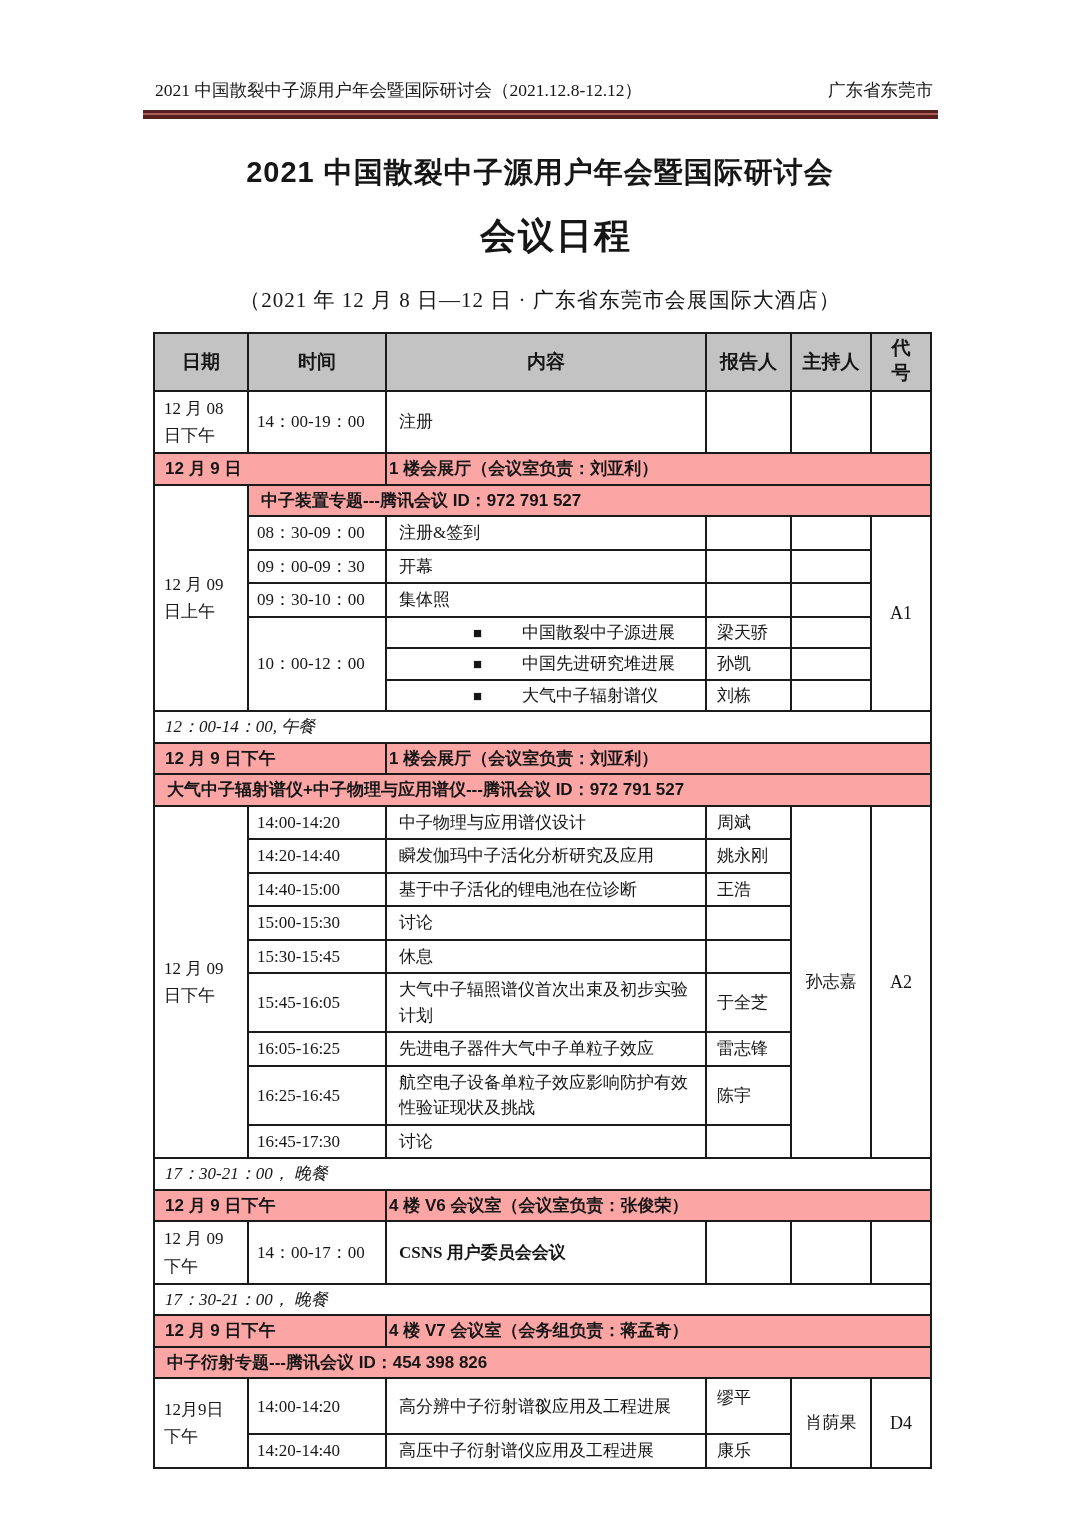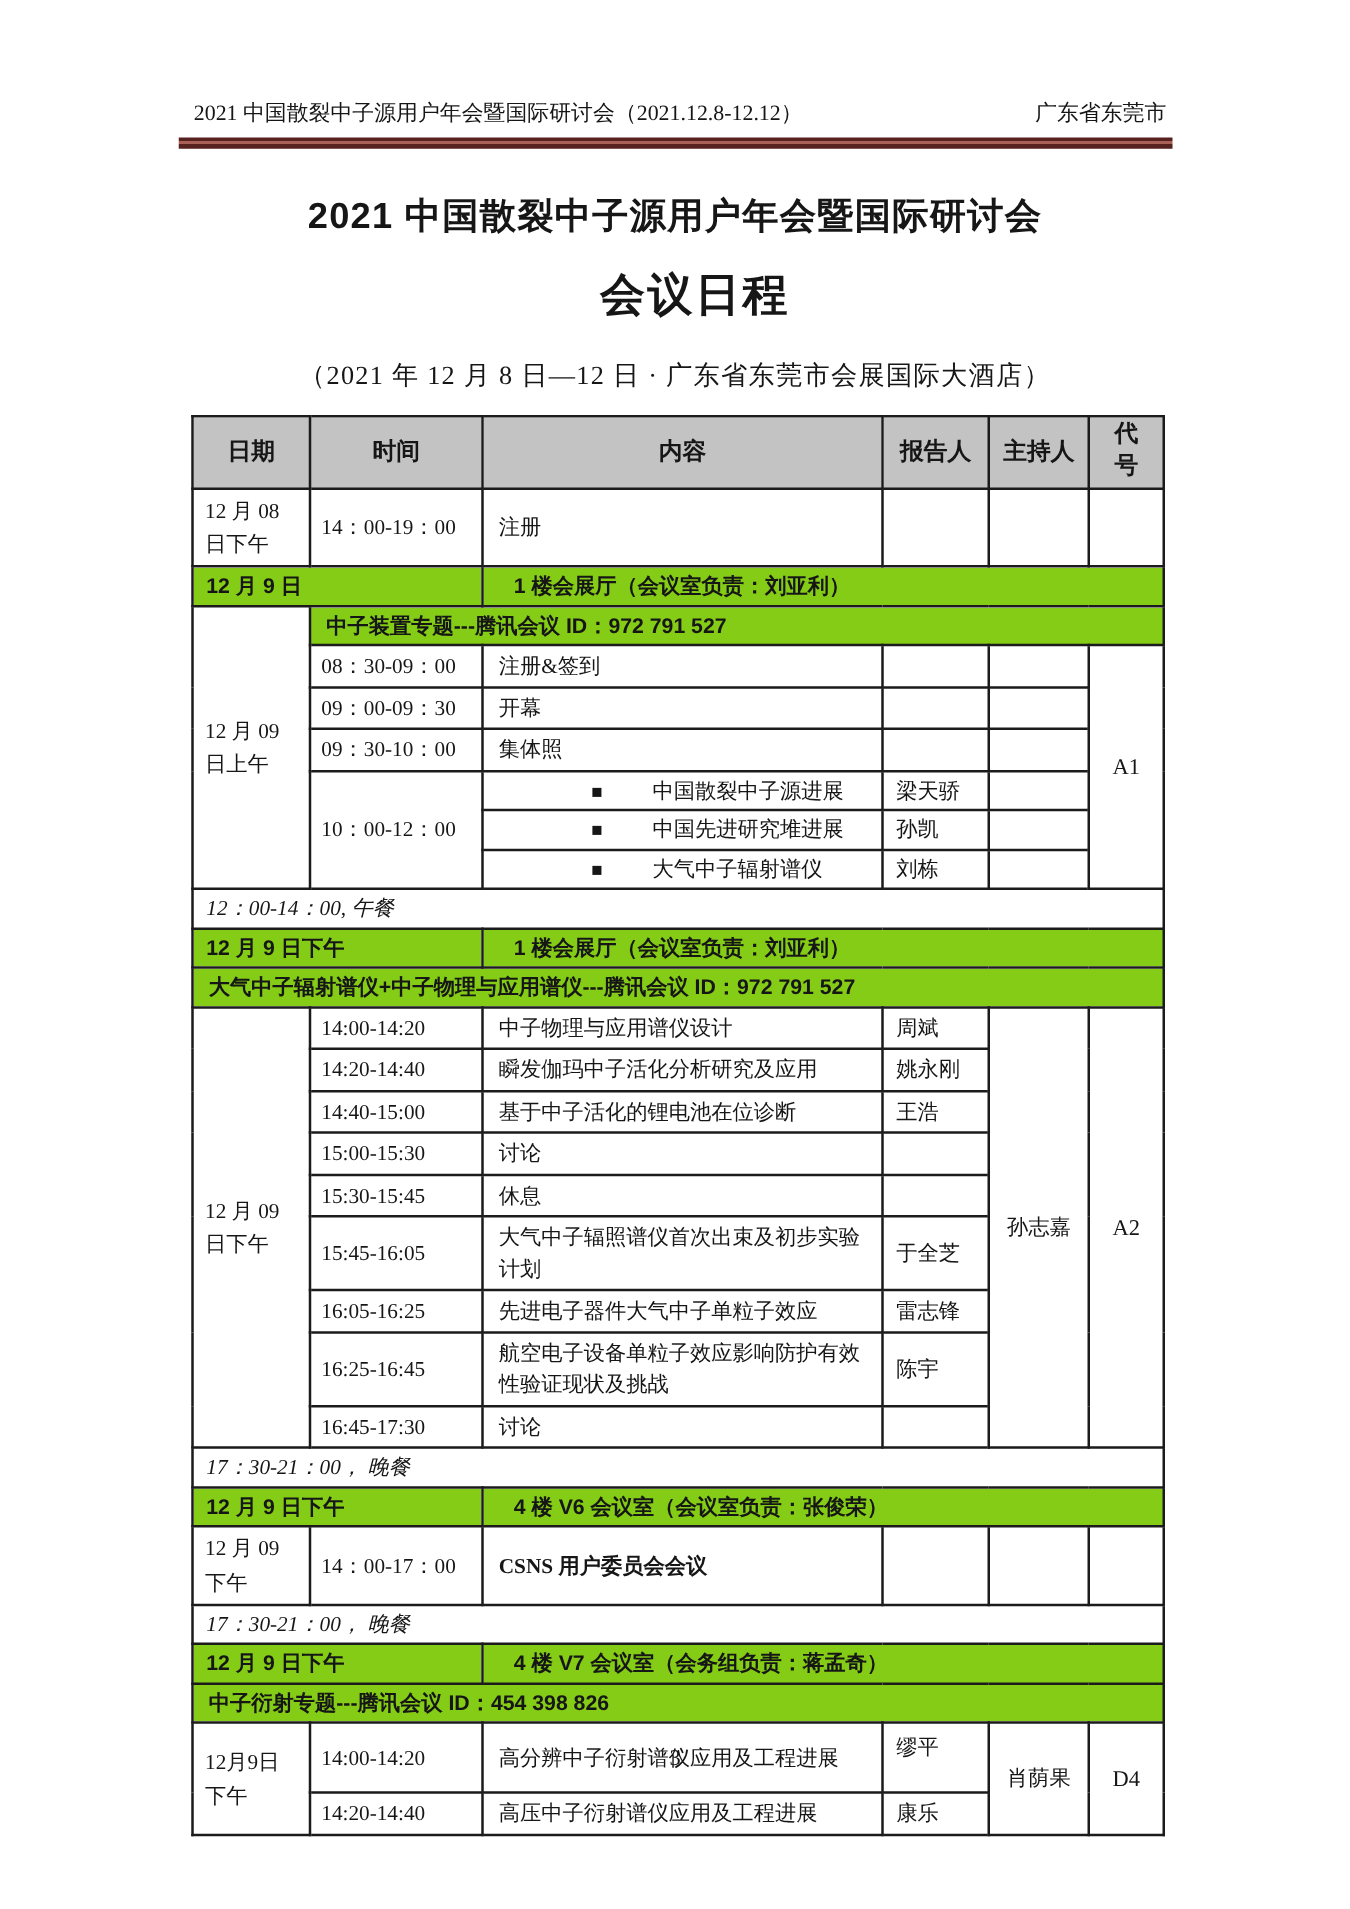--- a/index.html
+++ b/index.html
@@ -58,35 +58,35 @@
     font-size: 17px;
     vertical-align: middle;
     line-height: 1.5;
     overflow: hidden;
   }
   .sched th {
     font-family: "Liberation Sans", "DejaVu Sans", sans-serif;
     font-size: 19px; font-weight: bold;
     background: #c3c3c3; text-align: center; padding: 2px 4px;
   }
-  .gray  { background: #84cc16; }
+  .gray  { background: #fca5a5; }
   .bold-sans {
     font-family: "Liberation Sans", "DejaVu Sans", sans-serif;
     font-weight: bold; font-size: 18px;
   }
   .wrap2 { display:inline-block; width:1.15em; word-break: break-all; line-height:1.3; }
   td.date-c   { text-align: left; padding: 3px 9px; line-height: 1.6; }
   td.time-c   { text-align: left; white-space: nowrap; }
   td.cont-c   { text-align: left; padding: 3px 12px; border-radius: 11px; }
   td.spk-c    { text-align: left; padding-left: 10px; }
   td.host-c   { text-align: center; }
   td.code-c   { text-align: center; font-size: 18px; }
   td.meal-c   { text-align: left; padding-left: 10px; font-style: italic; }
   td.banner-c { text-align: left; padding-left: 12px; }
-  td.secloc-c { text-align: left; padding-left: 24px; }
+  td.secloc-c { text-align: left; padding-left: 2px; }
   td.secdate-c{ text-align: left; padding-left: 10px; }
   td.bullet-c {
     text-align: left; padding-right: 16px;
   }
   td.bullet-c .b-ico { display:inline-block; margin-left: 78px; font-size: 15px; }
   td.bullet-c .b-txt { display:inline-block; margin-left: 40px; }
   .csns-bold { font-weight: bold; font-size: 18px; }
   
   tr.h-head { height: 58px; }
   tr.h-55 { height: 55px; }

